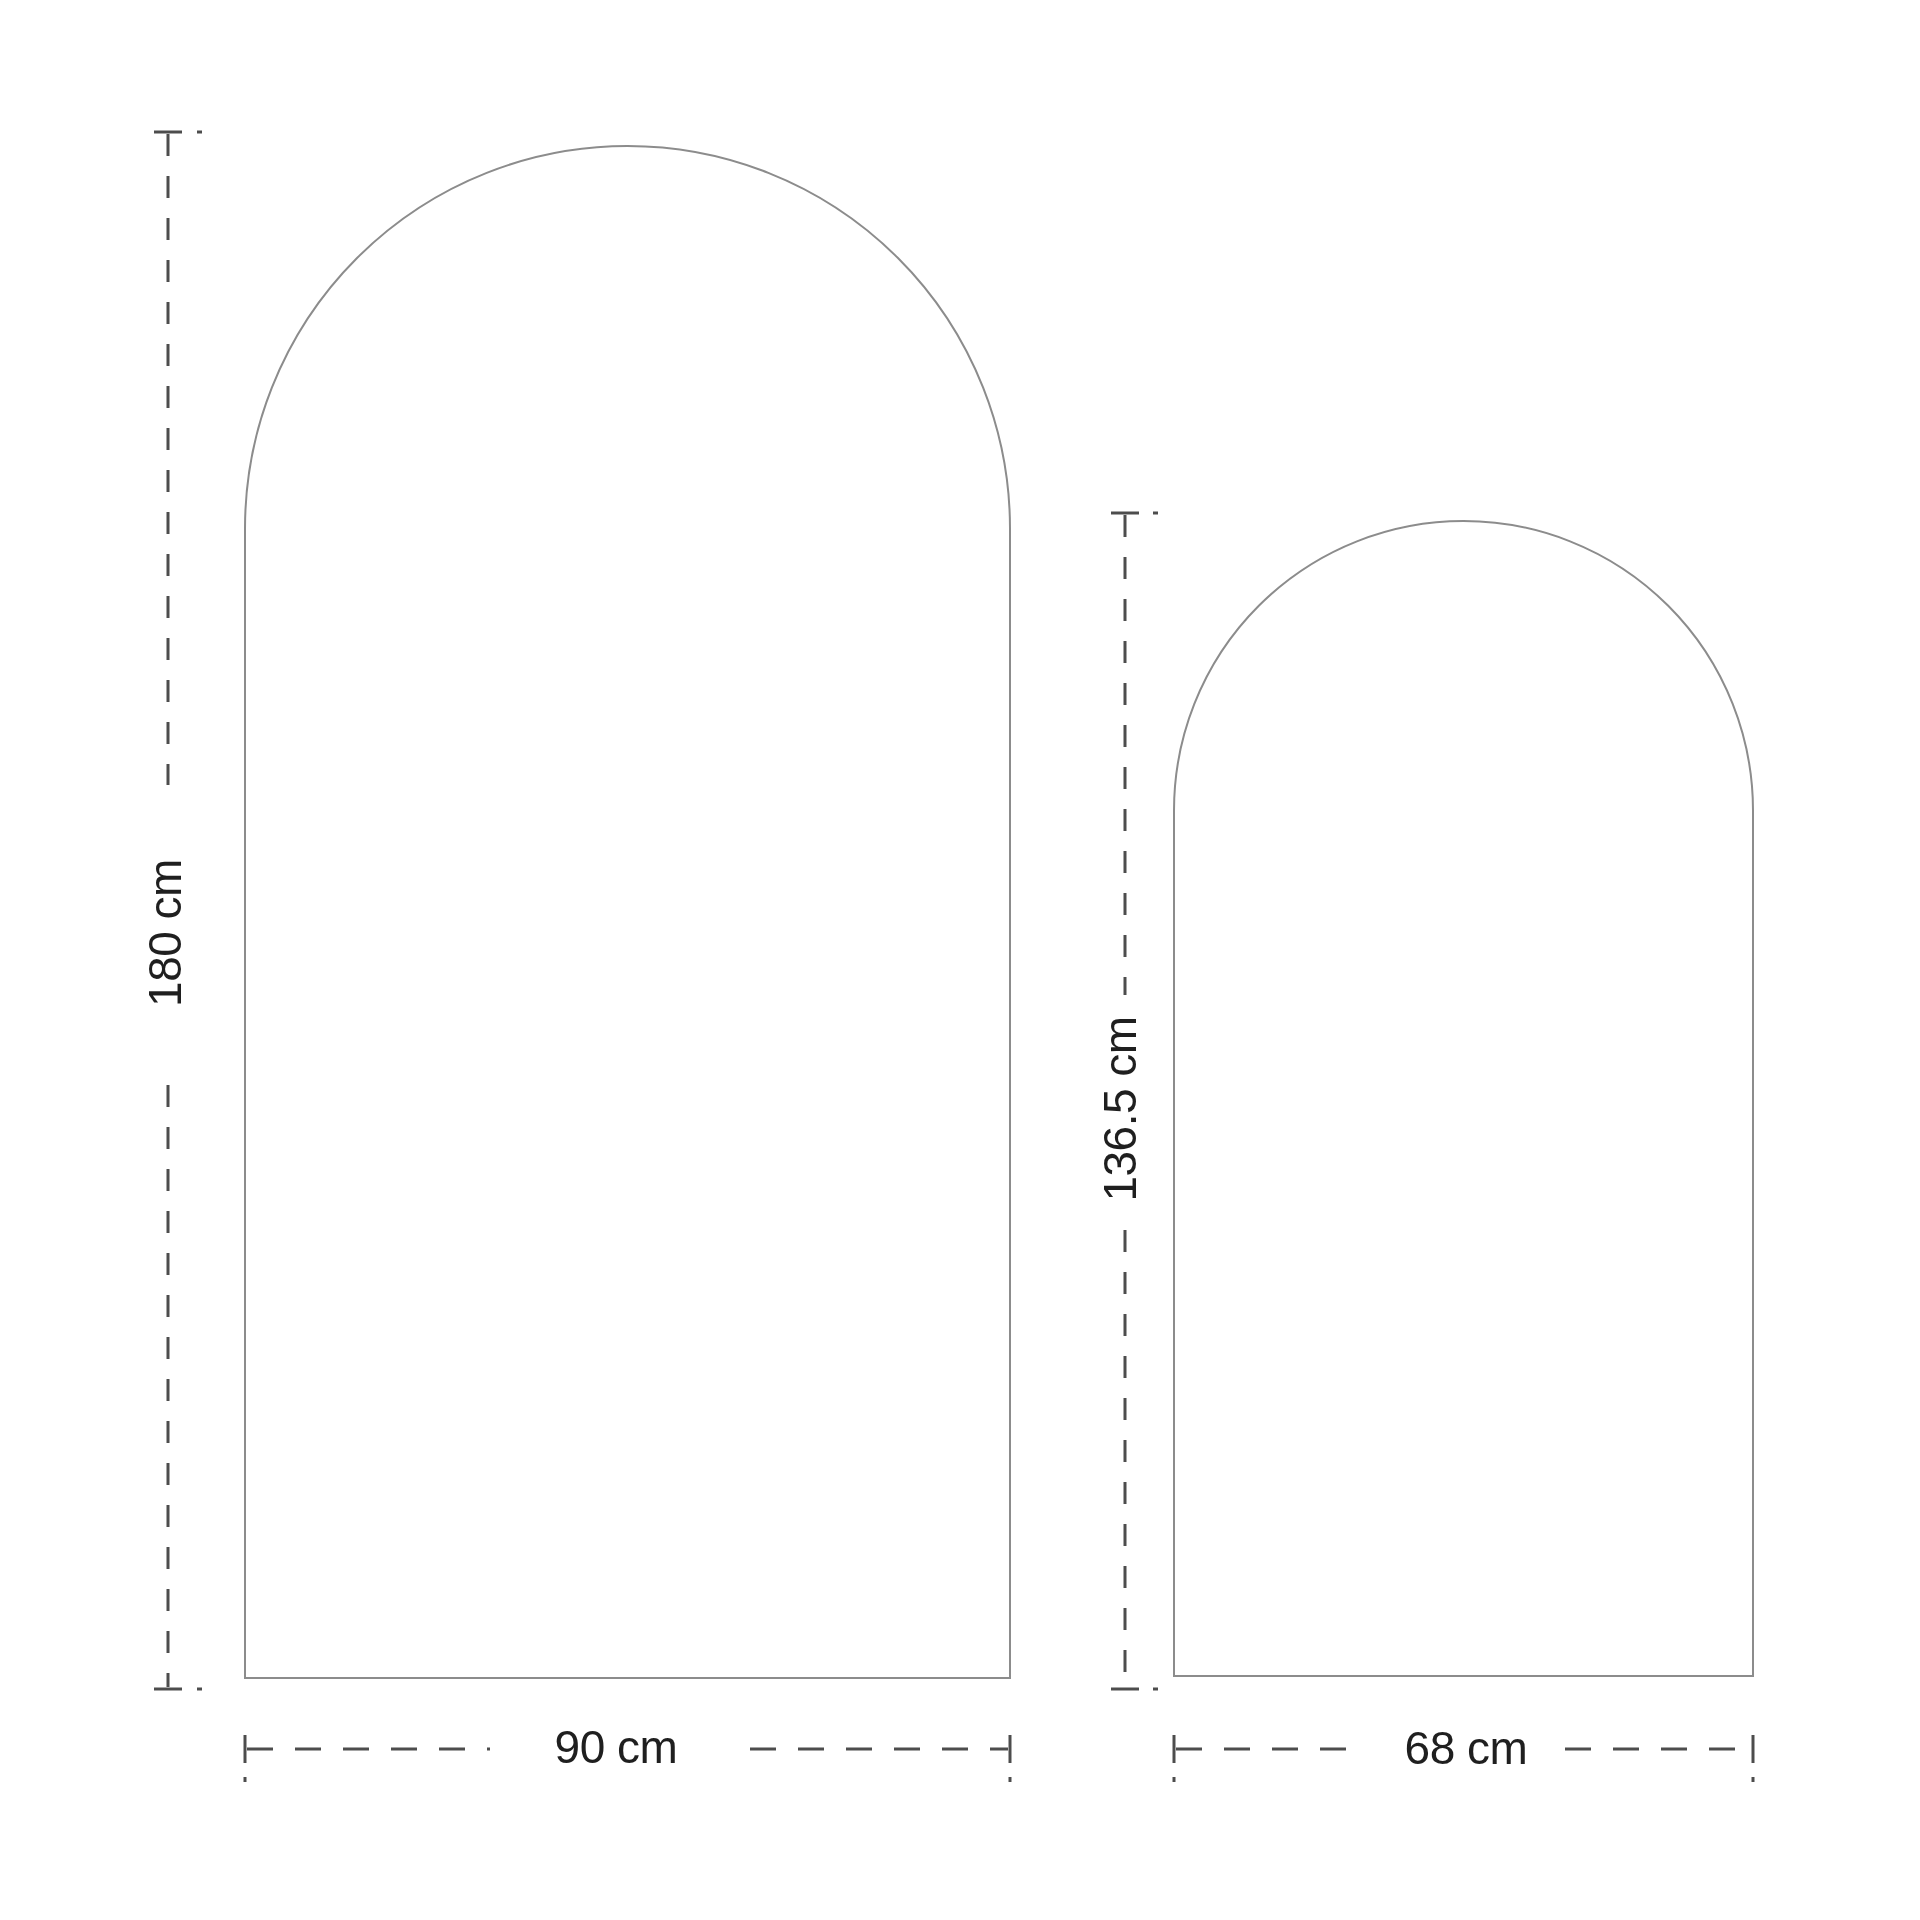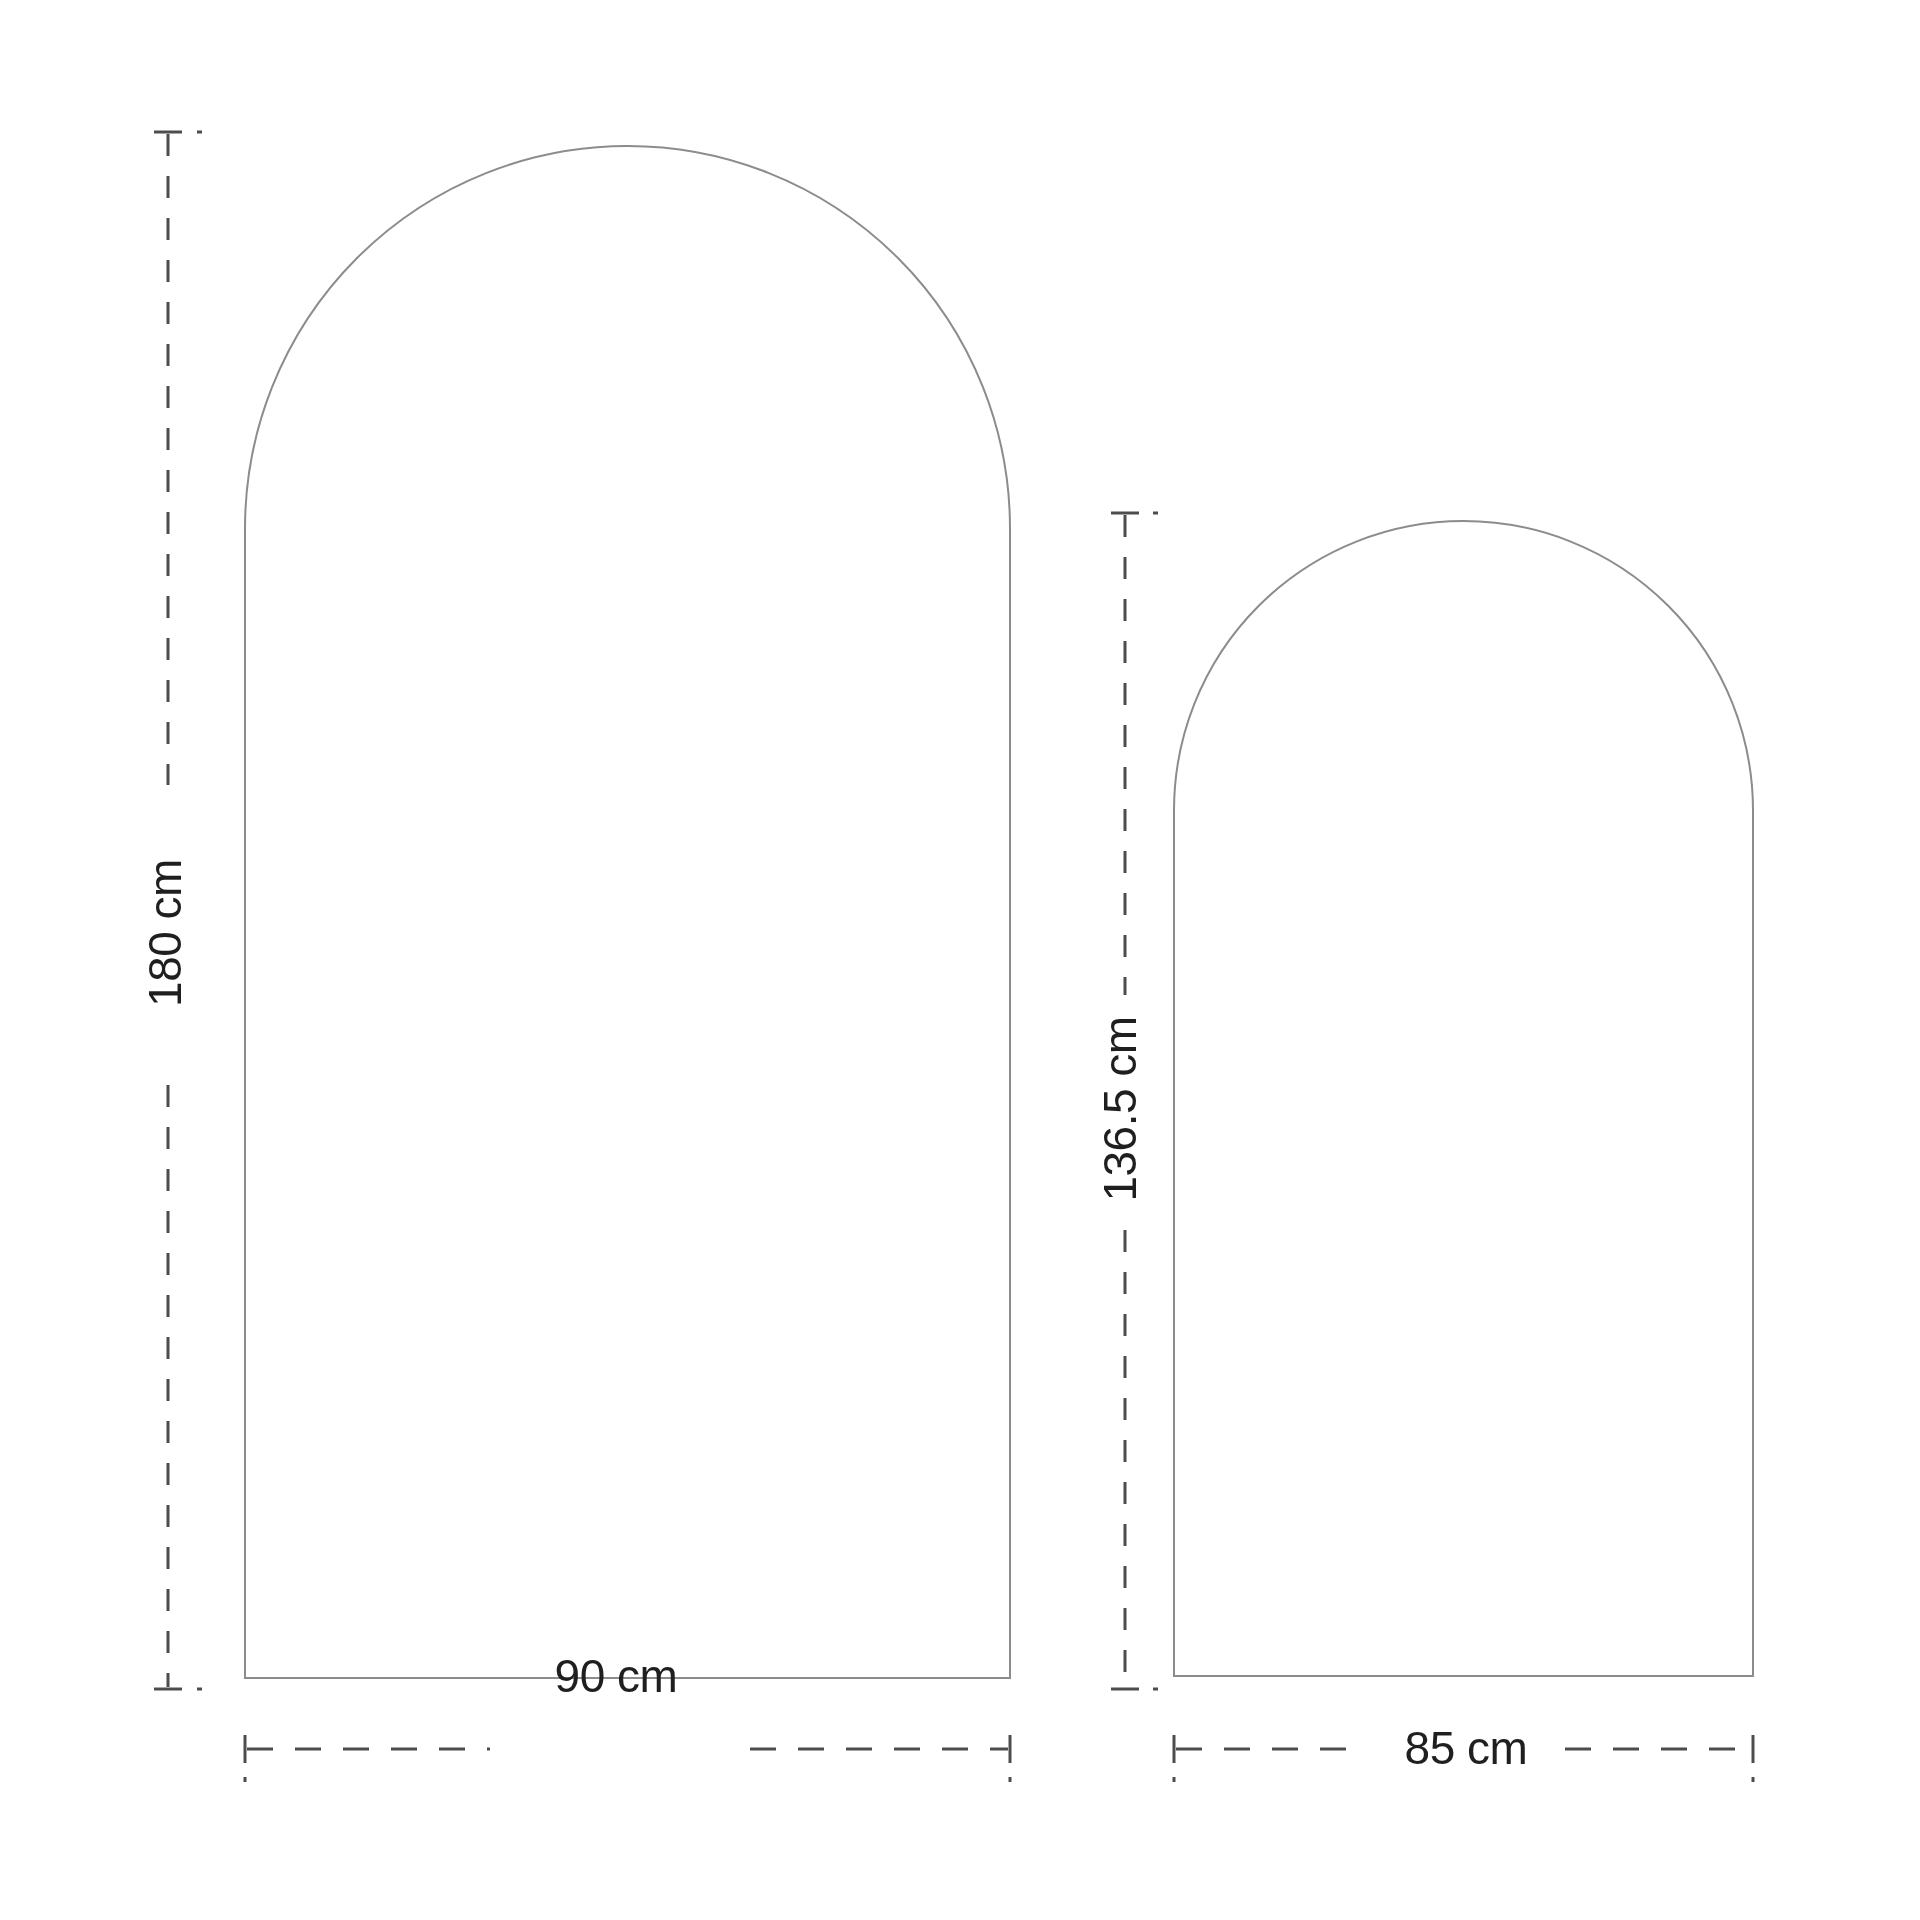--- a/index.html
+++ b/index.html
@@ -99,17 +99,17 @@
       <line class="dot" x1="1174" y1="1777" x2="1174" y2="1782"></line>
       <line class="tick" x1="1753" y1="1735" x2="1753" y2="1763"></line>
       <line class="dot" x1="1753" y1="1777" x2="1753" y2="1782"></line>
     </g>
   </svg>
 
   <div class="dim-label rotated" style="left:165px; top:933px;">180 cm</div>
 
   <div class="dim-label rotated" style="left:1120px; top:1109px;">136.5 cm</div>
 
-  <div class="dim-label" style="left:616px; top:1676px;">90 cm</div>
+  <div class="dim-label" style="left:616px; top:1747px;">90 cm</div>
 
-  <div class="dim-label" style="left:1466px; top:1748px;">85 cm</div>
+  <div class="dim-label" style="left:1466px; top:1748px;">68 cm</div>
 
 </div>
 
 </body></html>

